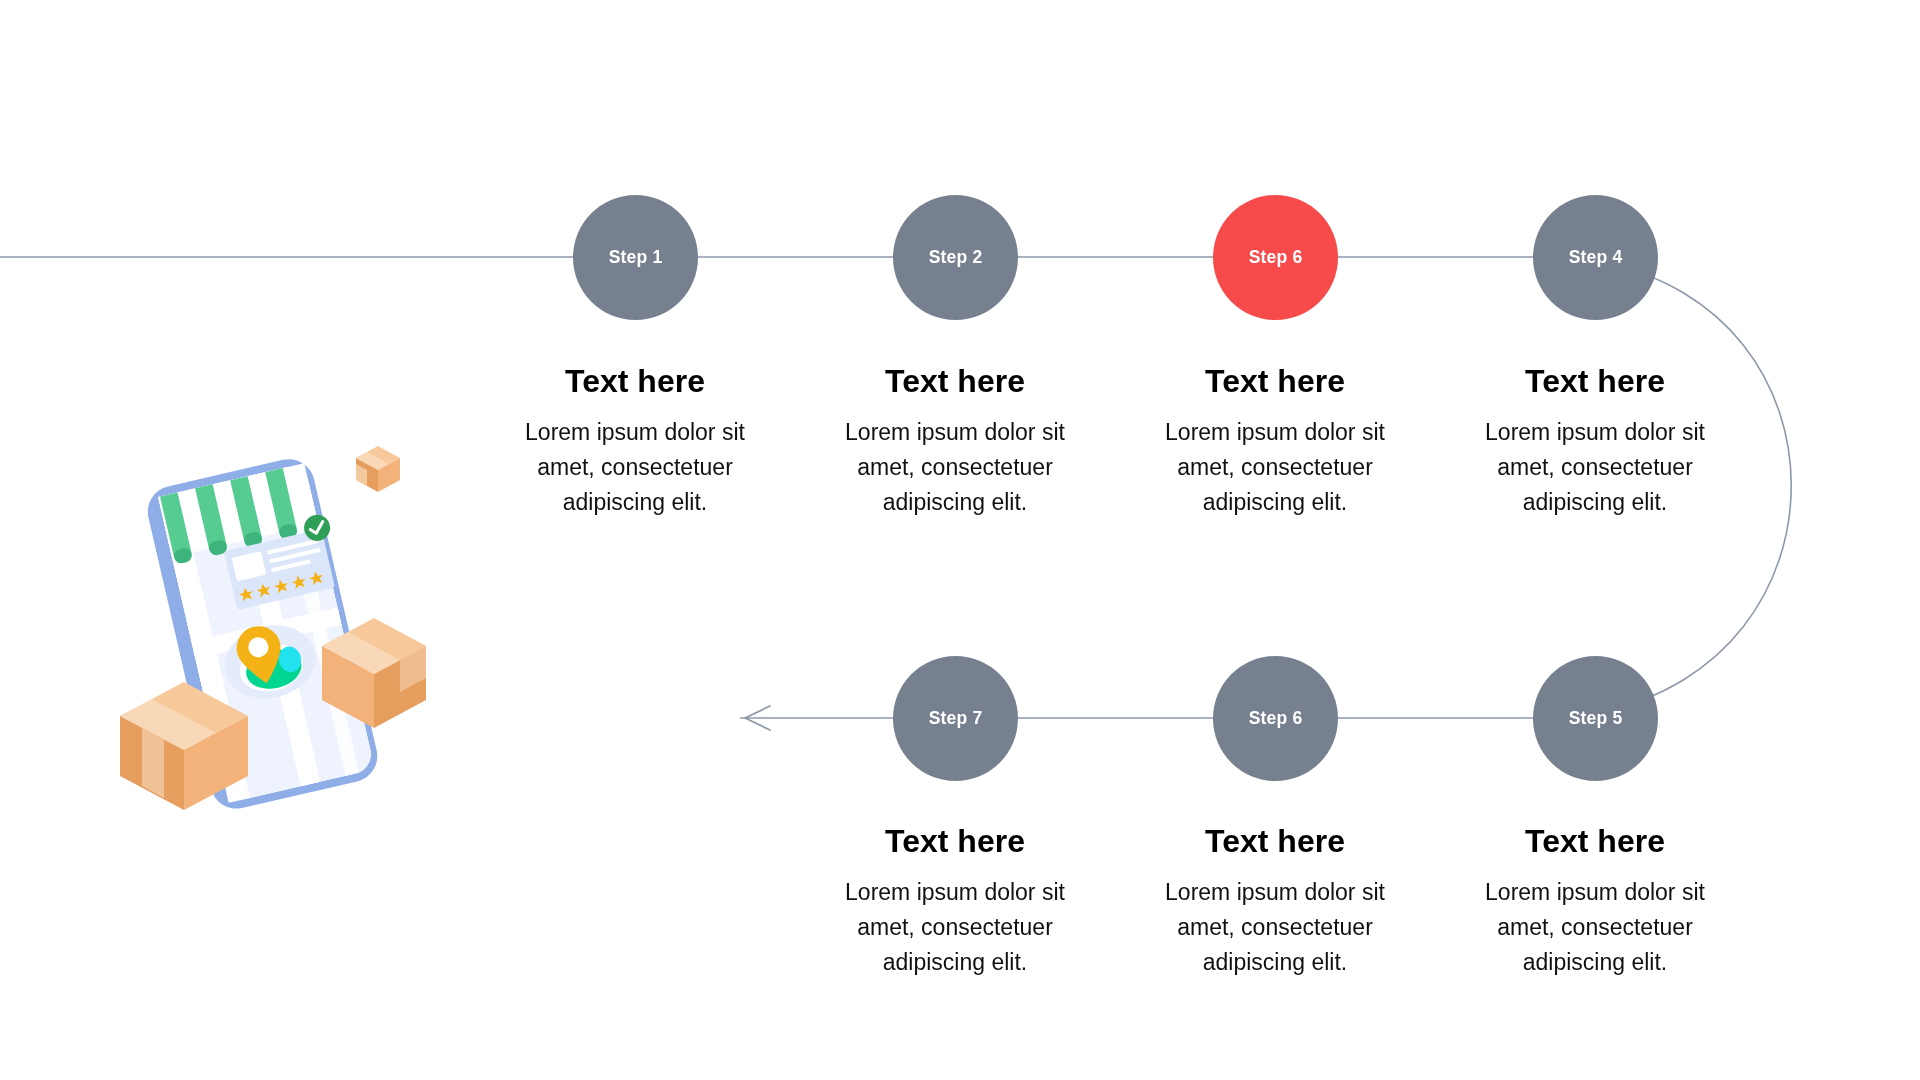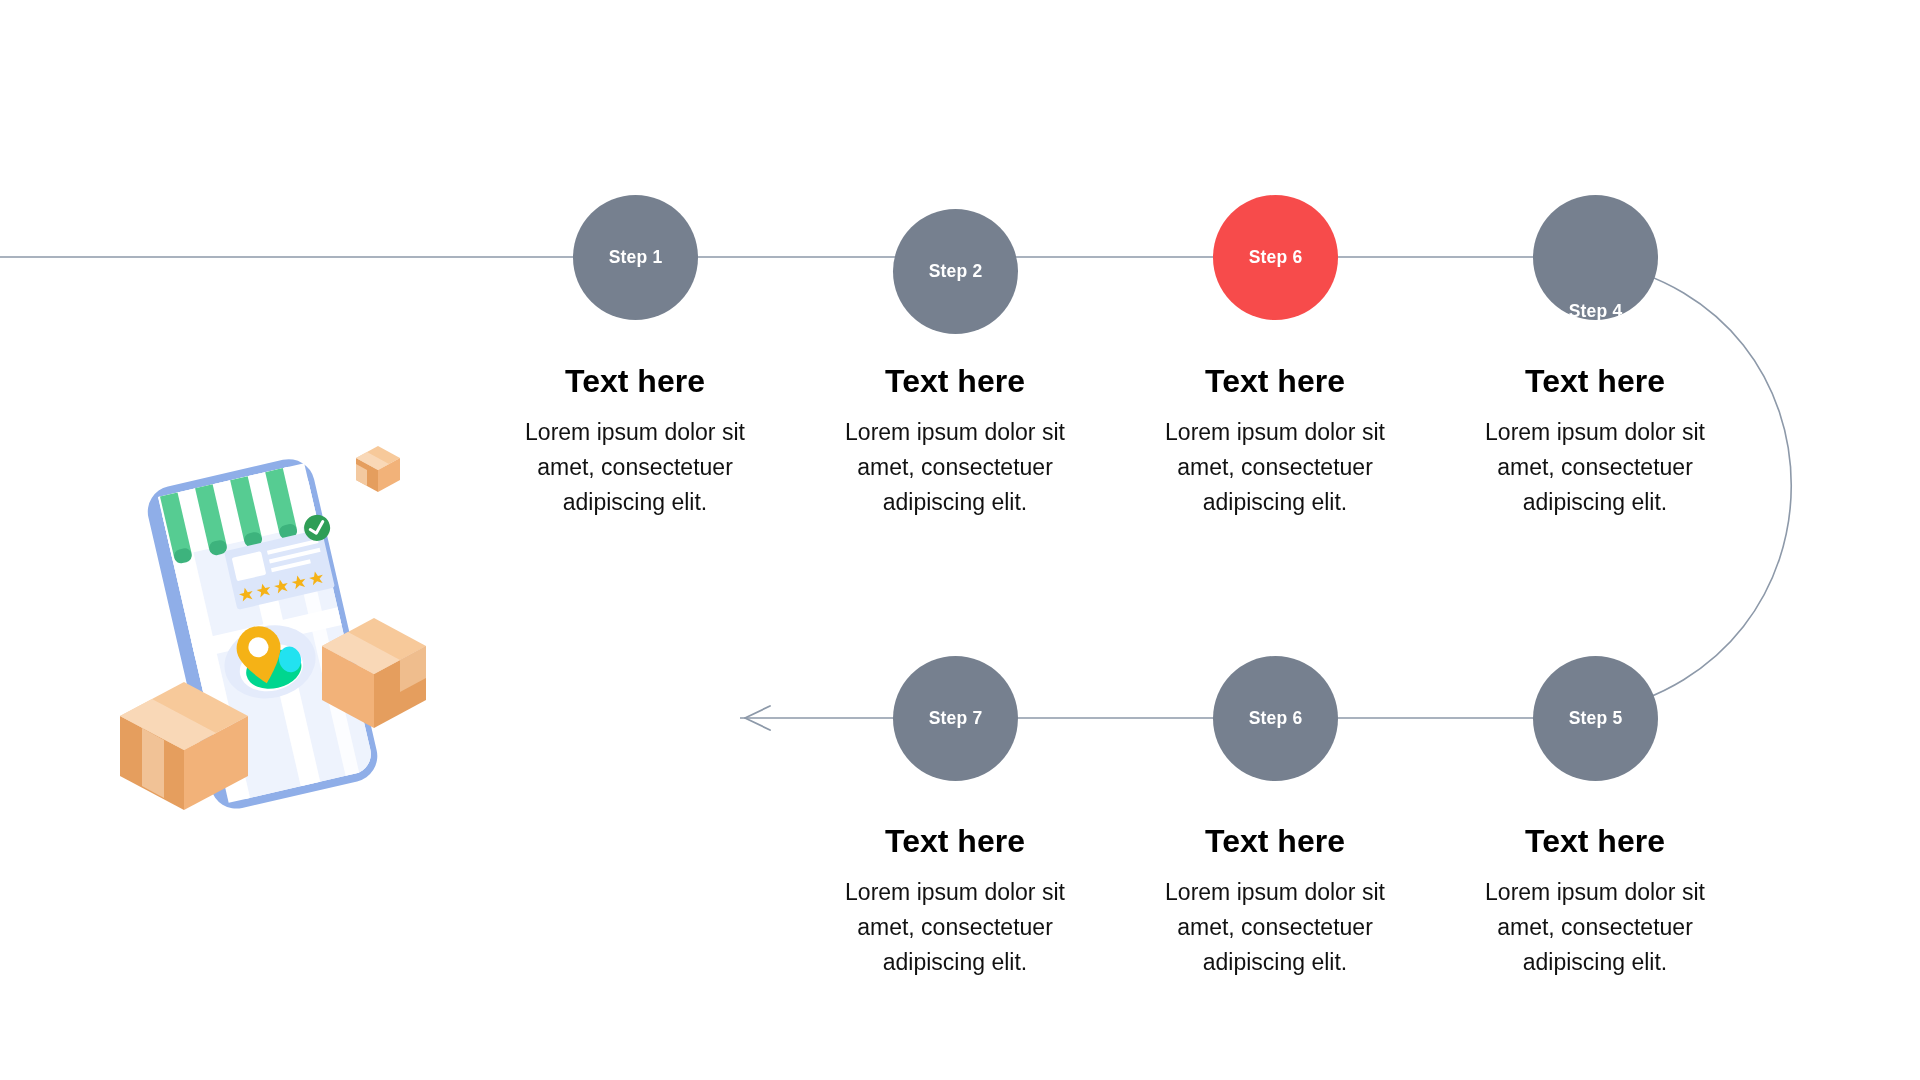--- a/index.html
+++ b/index.html
@@ -98,29 +98,29 @@
 
     <line x1="1600" y1="718" x2="740" y2="718" stroke="#8D99A9" stroke-width="1.6"></line>
 
     <path d="M 745 718 L 770 706 M 745 718 L 770 730" fill="none" stroke="#8D99A9" stroke-width="1.8" stroke-linecap="round"></path>
   </svg>
 
   <div class="step-node" style="left:573px; top:195px; background:#76808F;">
     <span class="step-label">Step 1</span>
   </div>
 
-  <div class="step-node" style="left:893px; top:209px; background:#76808F;">
+  <div class="step-node" style="left:893px; top:195px; background:#76808F;">
     <span class="step-label">Step 2</span>
   </div>
 
   <div class="step-node" style="left:1213px; top:195px; background:#F74B4B;">
     <span class="step-label">Step 6</span>
   </div>
 
-  <div class="step-node" style="left:1533px; top:195px; background:#76808F;align-items:flex-end;">
+  <div class="step-node" style="left:1533px; top:195px; background:#76808F;">
     <span class="step-label">Step 4</span>
   </div>
 
   <div class="step-node" style="left:1533px; top:656px; background:#76808F;">
     <span class="step-label">Step 5</span>
   </div>
 
   <div class="step-node" style="left:1213px; top:656px; background:#76808F;">
     <span class="step-label">Step 6</span>
   </div>

